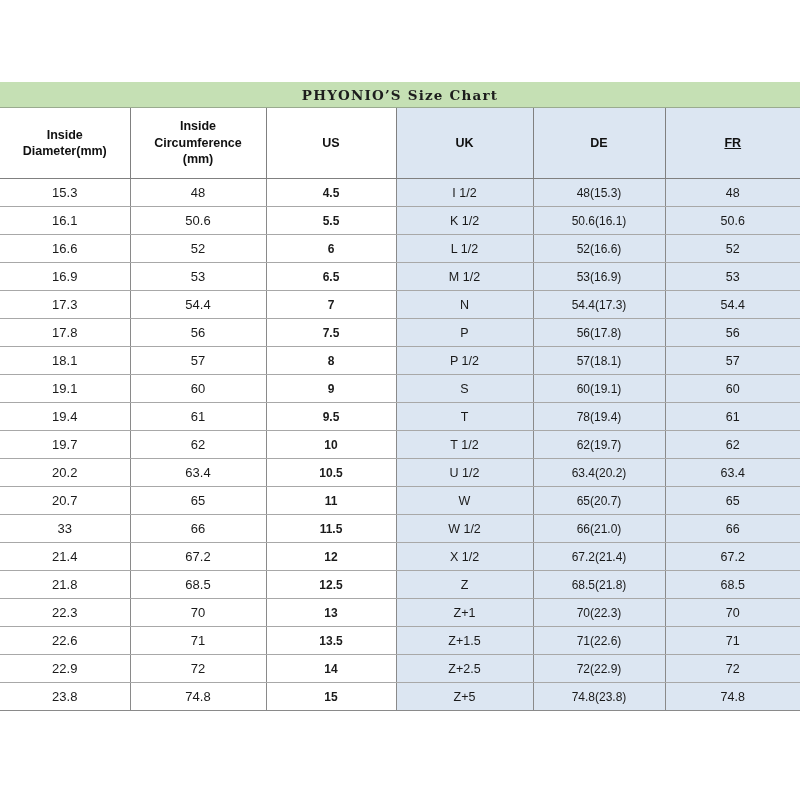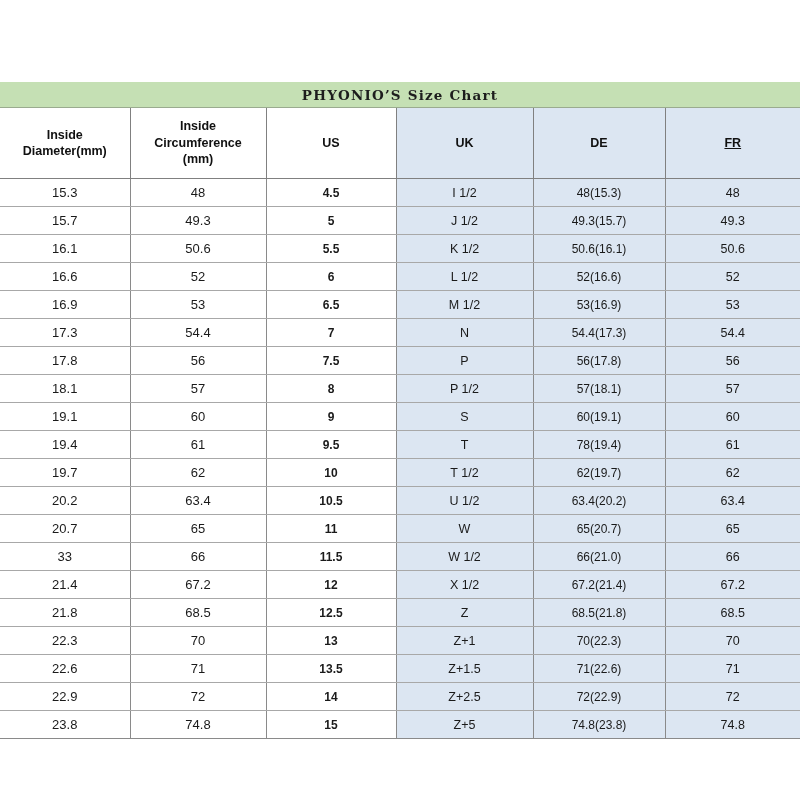--- a/index.html
+++ b/index.html
@@ -132,28 +132,20 @@
     <tbody>
         <tr>
           <td>15.3</td>
           <td>48</td>
           <td class="us-cell">4.5</td>
           <td class="blue">I 1/2</td>
           <td class="blue de-cell">48(15.3)</td>
           <td class="blue">48</td>
         </tr>
         <tr>
-          <td>15.7</td>
-          <td>49.3</td>
-          <td class="us-cell">5</td>
-          <td class="blue">J 1/2</td>
-          <td class="blue de-cell">49.3(15.7)</td>
-          <td class="blue">49.3</td>
-        </tr>
-        <tr>
           <td>16.1</td>
           <td>50.6</td>
           <td class="us-cell">5.5</td>
           <td class="blue">K 1/2</td>
           <td class="blue de-cell">50.6(16.1)</td>
           <td class="blue">50.6</td>
         </tr>
         <tr>
           <td>16.6</td>
           <td>52</td>

